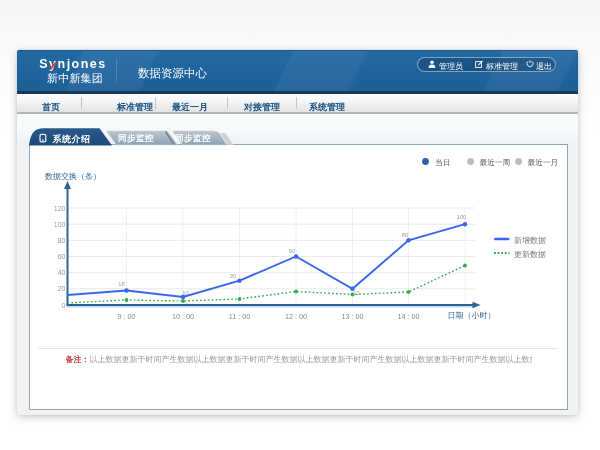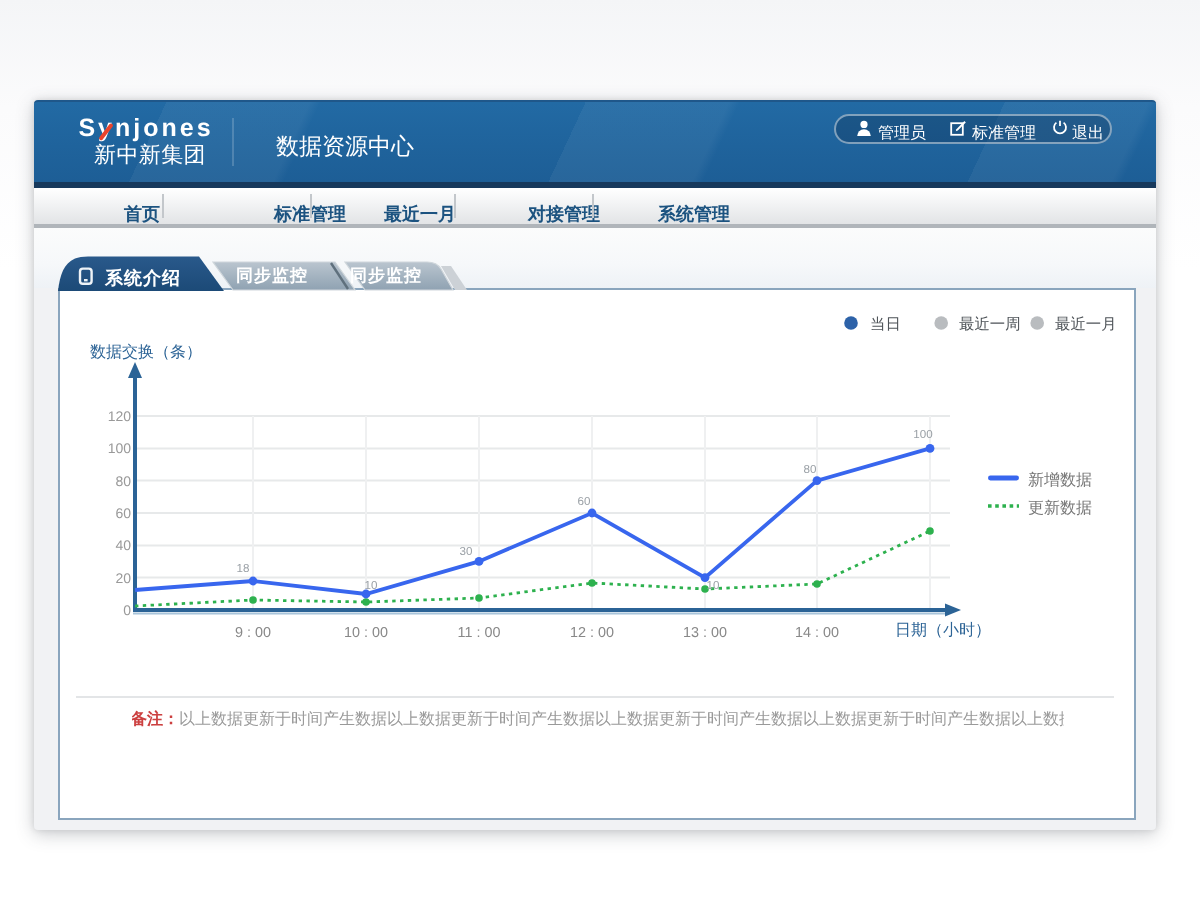--- a/index.html
+++ b/index.html
@@ -21,21 +21,21 @@
   .logo .red{position:absolute;left:20px;top:3px;width:2.2px;height:10px;background:#e8432d;transform:rotate(38deg);border-radius:1px;}
   .apptitle{position:absolute;left:121px;top:14.5px;color:#fff;font-size:11.5px;letter-spacing:0;}
   #pill{position:absolute;left:400px;top:5.5px;width:137px;height:13px;border:1px solid rgba(255,255,255,.45);
     border-radius:8px;background:rgba(12,44,76,.30);color:#fff;font-size:8px;}
   #pill span{position:absolute;top:3px;white-space:nowrap;}
   #pill svg{position:absolute;top:2.5px;}
   
   #nav{position:absolute;left:0;top:44px;width:561px;height:20px;
     background:linear-gradient(180deg,#ffffff 0%,#f2f3f4 45%,#e2e4e6 100%);
     border-bottom:2px solid #b0b5ba;box-sizing:border-box;}
-  #nav span{position:absolute;top:6.5px;transform:translateX(-50%);font-size:9px;font-weight:bold;color:#1c5380;white-space:nowrap;margin-left:20px;}
+  #nav span{position:absolute;top:6.5px;transform:translateX(-50%);font-size:9px;font-weight:bold;color:#1c5380;white-space:nowrap;}
   #nav i{position:absolute;top:3px;height:12px;width:1px;background:#c3c7cb;}
   
   #panel{position:absolute;left:11.5px;top:94px;width:539px;height:266px;background:#fff;
     border:1px solid #8aa5bd;box-sizing:border-box;}
   
   #notesep{position:absolute;left:21px;top:298px;width:519px;height:1px;background:#e3e5e7;}
   #note{position:absolute;left:48.5px;top:303.5px;width:466px;font-size:8px;color:#999;white-space:nowrap;overflow:hidden;}
   #note b{color:#cc4040;font-weight:bold;}
 </style>
 </head>

